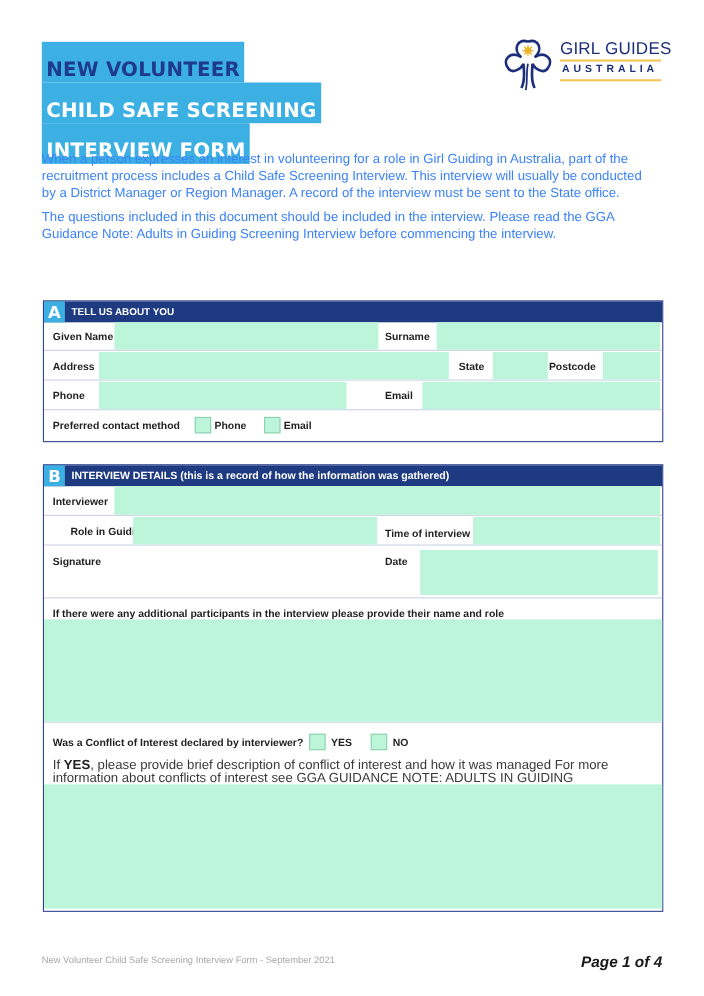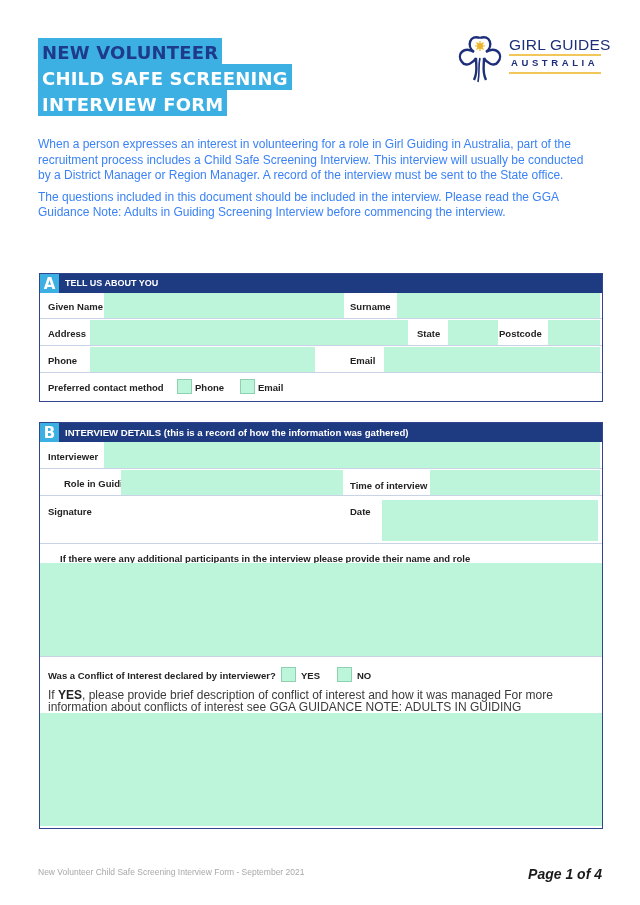--- a/index.html
+++ b/index.html
@@ -3,21 +3,21 @@
 <meta charset="utf-8">
 <style>
   html, body { margin: 0; padding: 0; background: #ffffff; }
   body { width: 640px; height: 905px; position: relative; overflow: hidden;
          font-family: "Liberation Sans", sans-serif; color: #2b2b2b; }
 
   
   .title { position: absolute; left: 38px; top: 38px; }
   .title .line { display: block; background: #3db0e3; color: #ffffff;
                  font-family: "DejaVu Sans", sans-serif; font-weight: bold;
-                 font-size: 18px; line-height: 22px; padding: 4px 4px 0 4px;
+                 font-size: 18px; line-height: 22px; padding: 15px 4px 0 4px;
                  letter-spacing: 0.2px; width: max-content; }
   .title .line.l1 { color: #1e3a8a; }
 
   
   .logo { position: absolute; left: 456px; top: 32px; width: 150px; height: 52px; }
   .logo svg { position: absolute; left: 0; top: 0; }
   .logo .brand1 { position: absolute; left: 53px; top: 4px; font-size: 15.5px; color: #1d2f7a;
                   letter-spacing: 0.2px; white-space: nowrap; }
   .logo .bar { position: absolute; left: 53px; width: 92px; height: 1.5px; background: #f1c75a; }
   .logo .bar.b1 { top: 22px; } .logo .bar.b2 { top: 40px; }
@@ -137,21 +137,21 @@
   </div>
 
   <div class="row" style="top:74px;height:46px;">
     <div style="position:absolute;left:0;top:0;width:300px;height:46px;"></div>
     <span class="lbl" style="left:8px;top:9px;">Signature</span>
     <span class="lbl" style="left:310px;top:9px;">Date</span>
     <div class="fld" style="left:342px;top:3px;right:4px;height:41px;"></div>
   </div>
 
   <div class="row" style="top:122px;height:111px;">
-    <span class="lbl" style="left:20px;top:8px;">If there were any additional participants in the interview please provide their name and role</span>
+    <span class="lbl" style="left:8px;top:8px;">If there were any additional participants in the interview please provide their name and role</span>
     <div class="fld" style="left:0;top:18px;right:0;height:93px;"></div>
   </div>
 
   <div style="position:absolute;left:0;right:0;top:235px;height:168px;">
     <span class="lbl" style="left:8px;top:12px;">Was a Conflict of Interest declared by interviewer?</span>
     <div class="chk" style="left:241px;top:9px;"></div>
     <span class="lbl" style="left:261px;top:12px;">YES</span>
     <div class="chk" style="left:297px;top:9px;"></div>
     <span class="lbl" style="left:317px;top:12px;">NO</span>
     <div class="note" style="top:31px;"><span>If </span><b>YES</b><span>, please provide brief description of conflict of interest and how it was managed For more information about conflicts of interest see GGA GUIDANCE NOTE: ADULTS IN GUIDING REFERENCE CHECK.</span></div>

